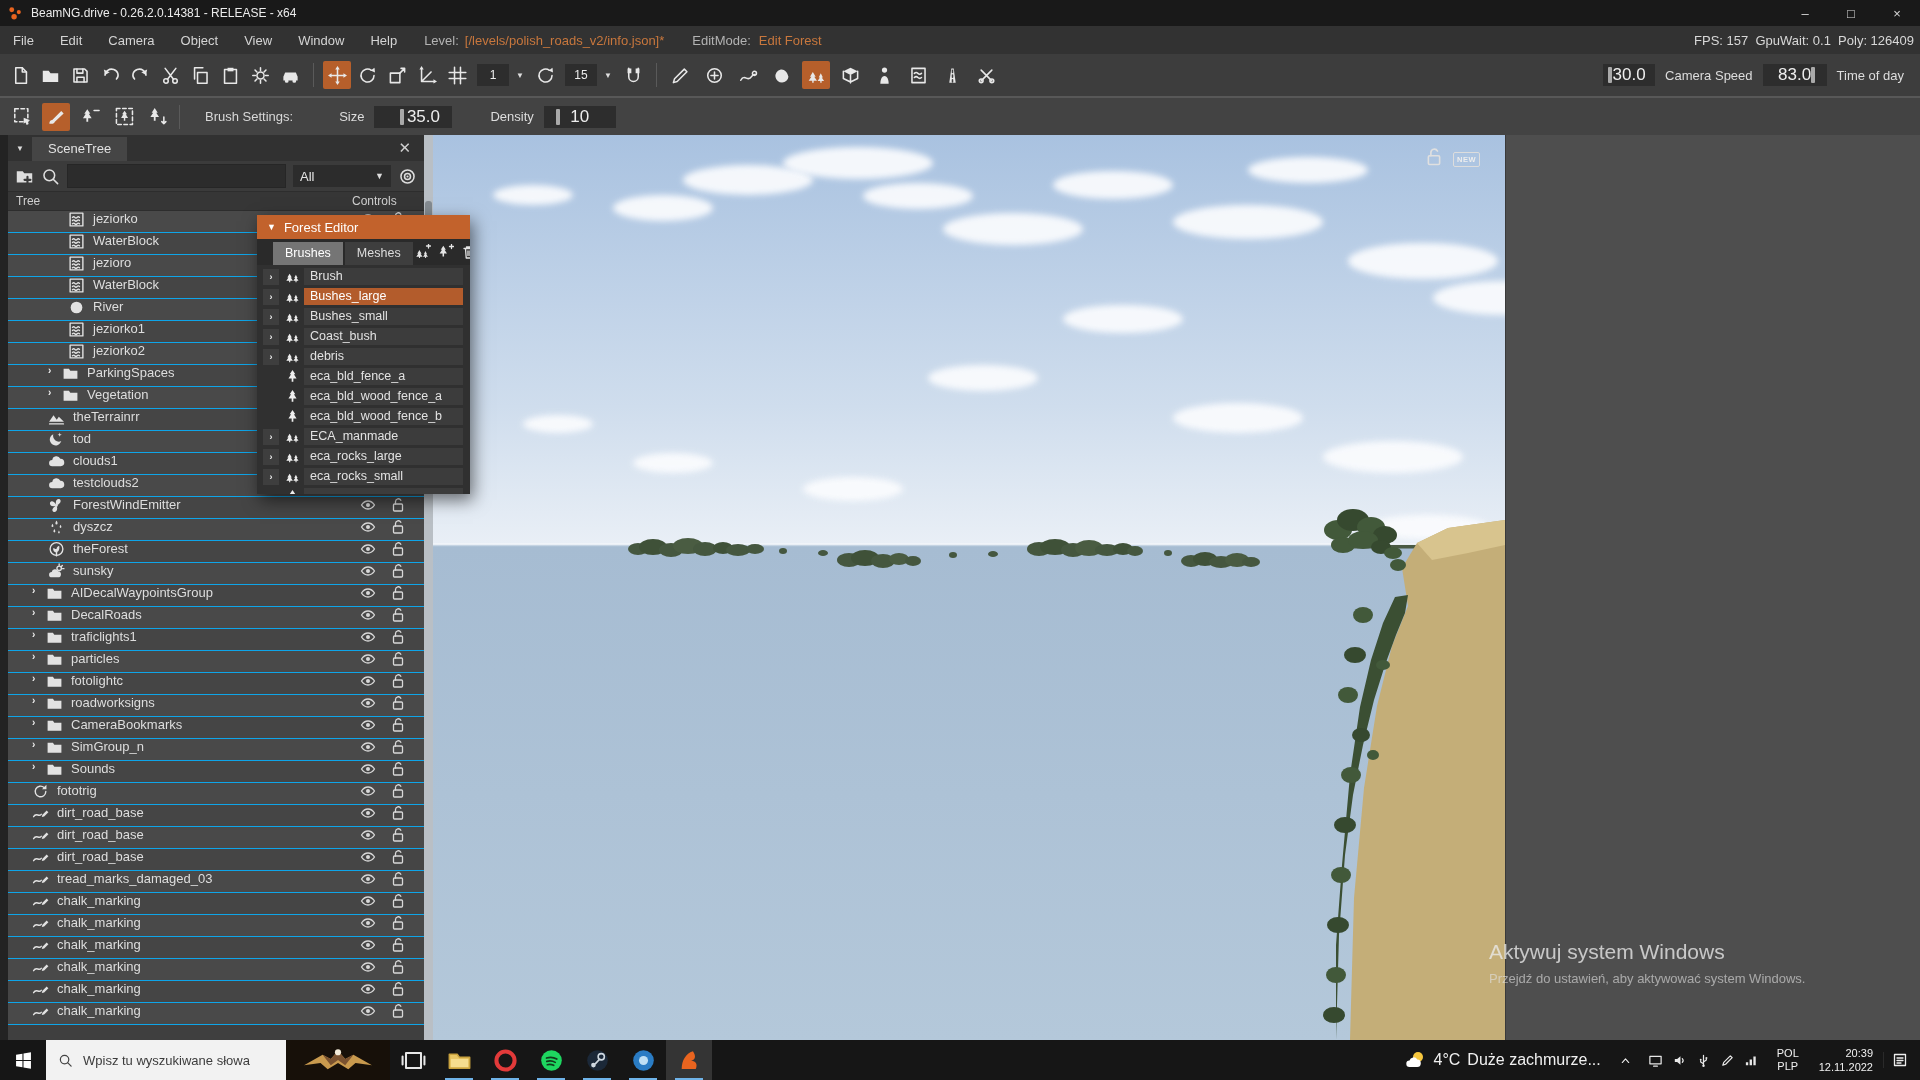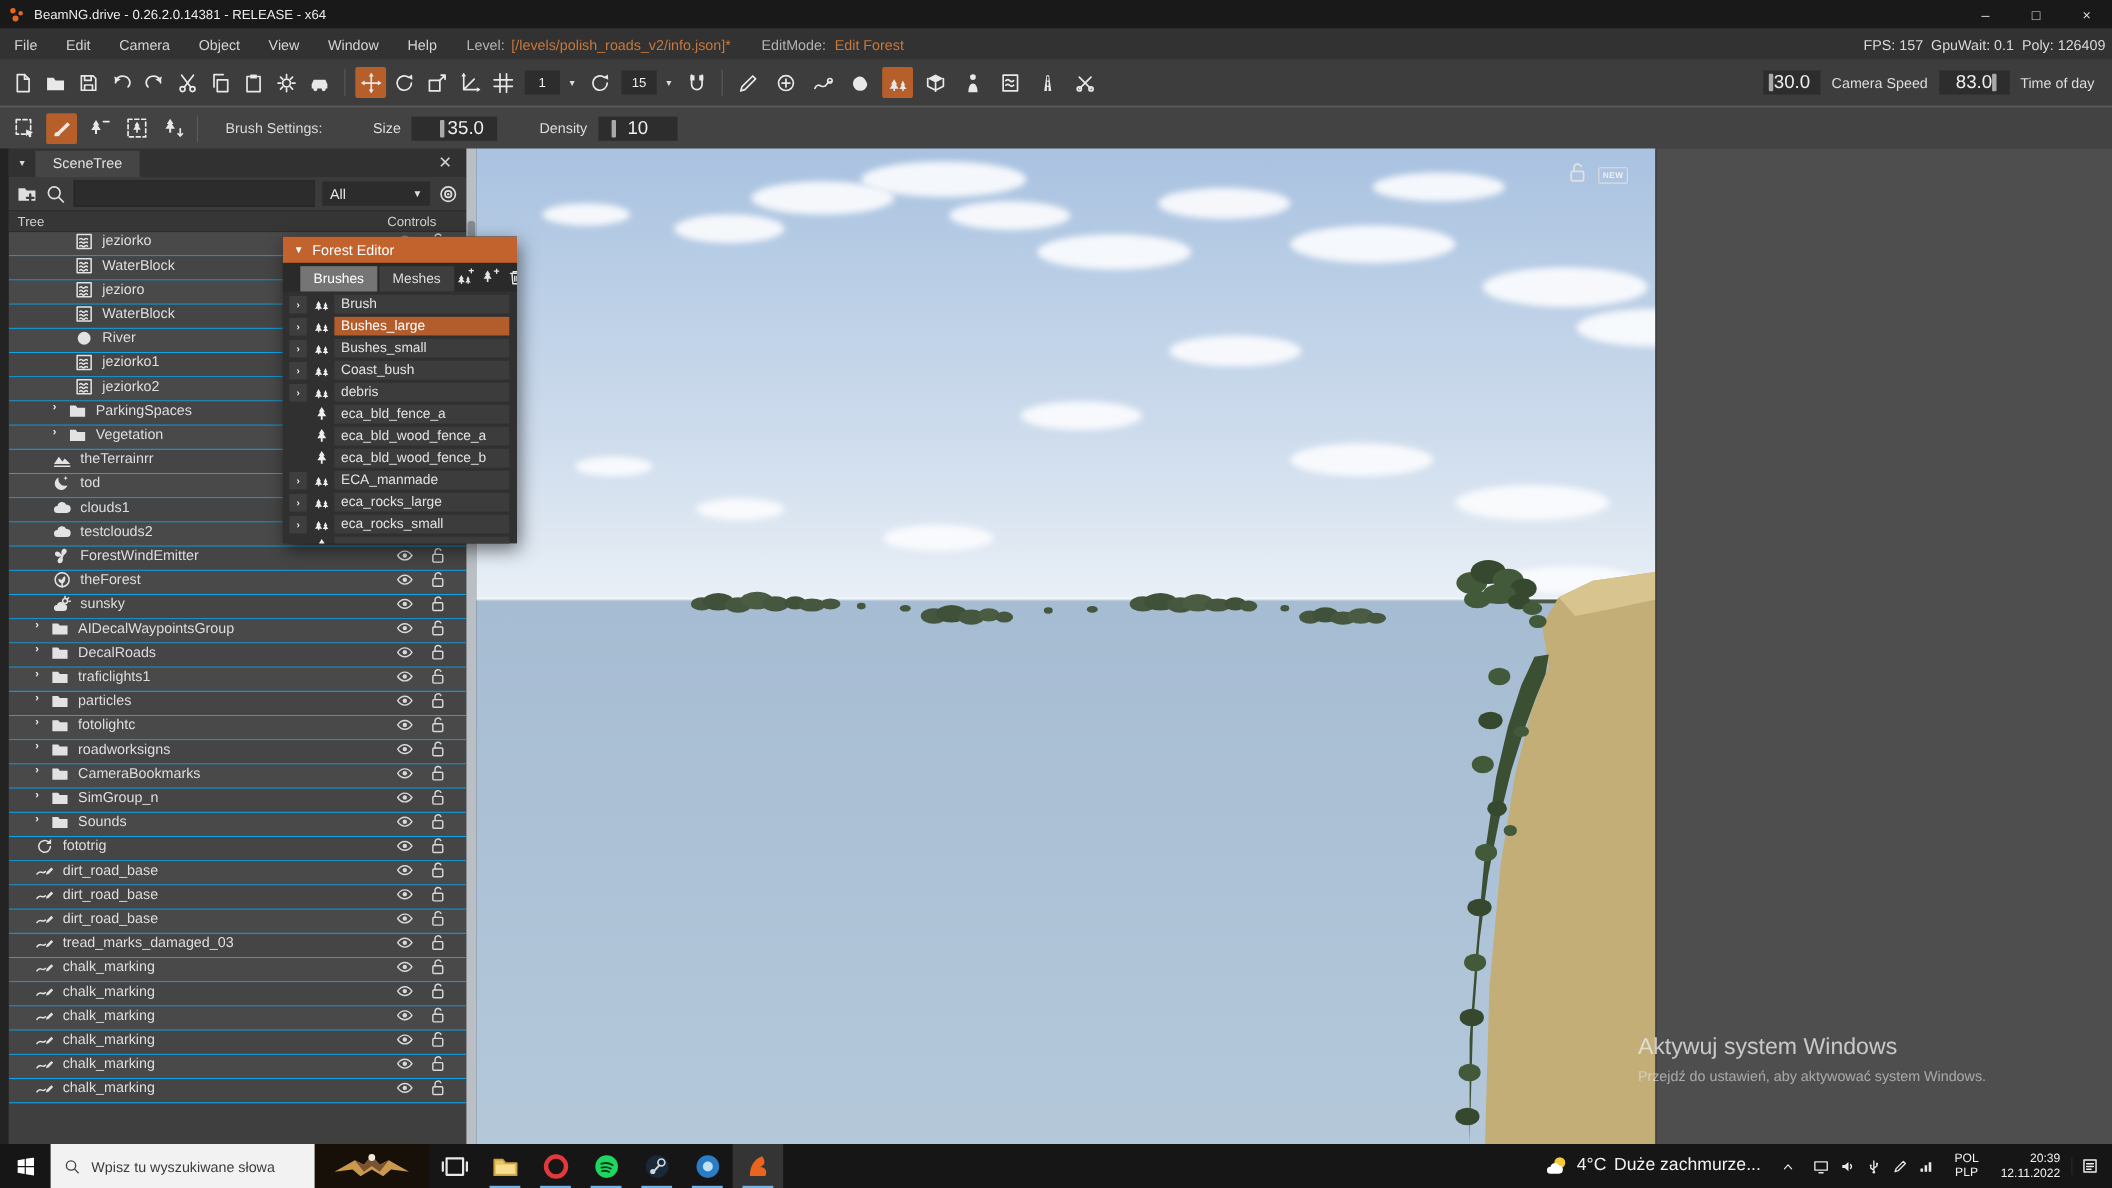--- a/index.html
+++ b/index.html
@@ -870,20 +870,35 @@
               <use href="#i-lock"></use>
             </svg>
         </span>
       </div>
         <div class="trow d2">
 
         <svg class="ic ticon">
             <use href="#i-fan"></use>
           </svg>
         <span>ForestWindEmitter</span>
+        <span class="ctrl">
+          <svg class="ic">
+              <use href="#i-eye"></use>
+            </svg>
+          <svg class="ic">
+              <use href="#i-lock"></use>
+            </svg>
+        </span>
+      </div>
+        <div class="trow d2">
+
+        <svg class="ic ticon">
+            <use href="#i-rain"></use>
+          </svg>
+        <span>dyszcz</span>
         <span class="ctrl">
           <svg class="ic">
               <use href="#i-eye"></use>
             </svg>
           <svg class="ic">
               <use href="#i-lock"></use>
             </svg>
         </span>
       </div>
         <div class="trow d2">

